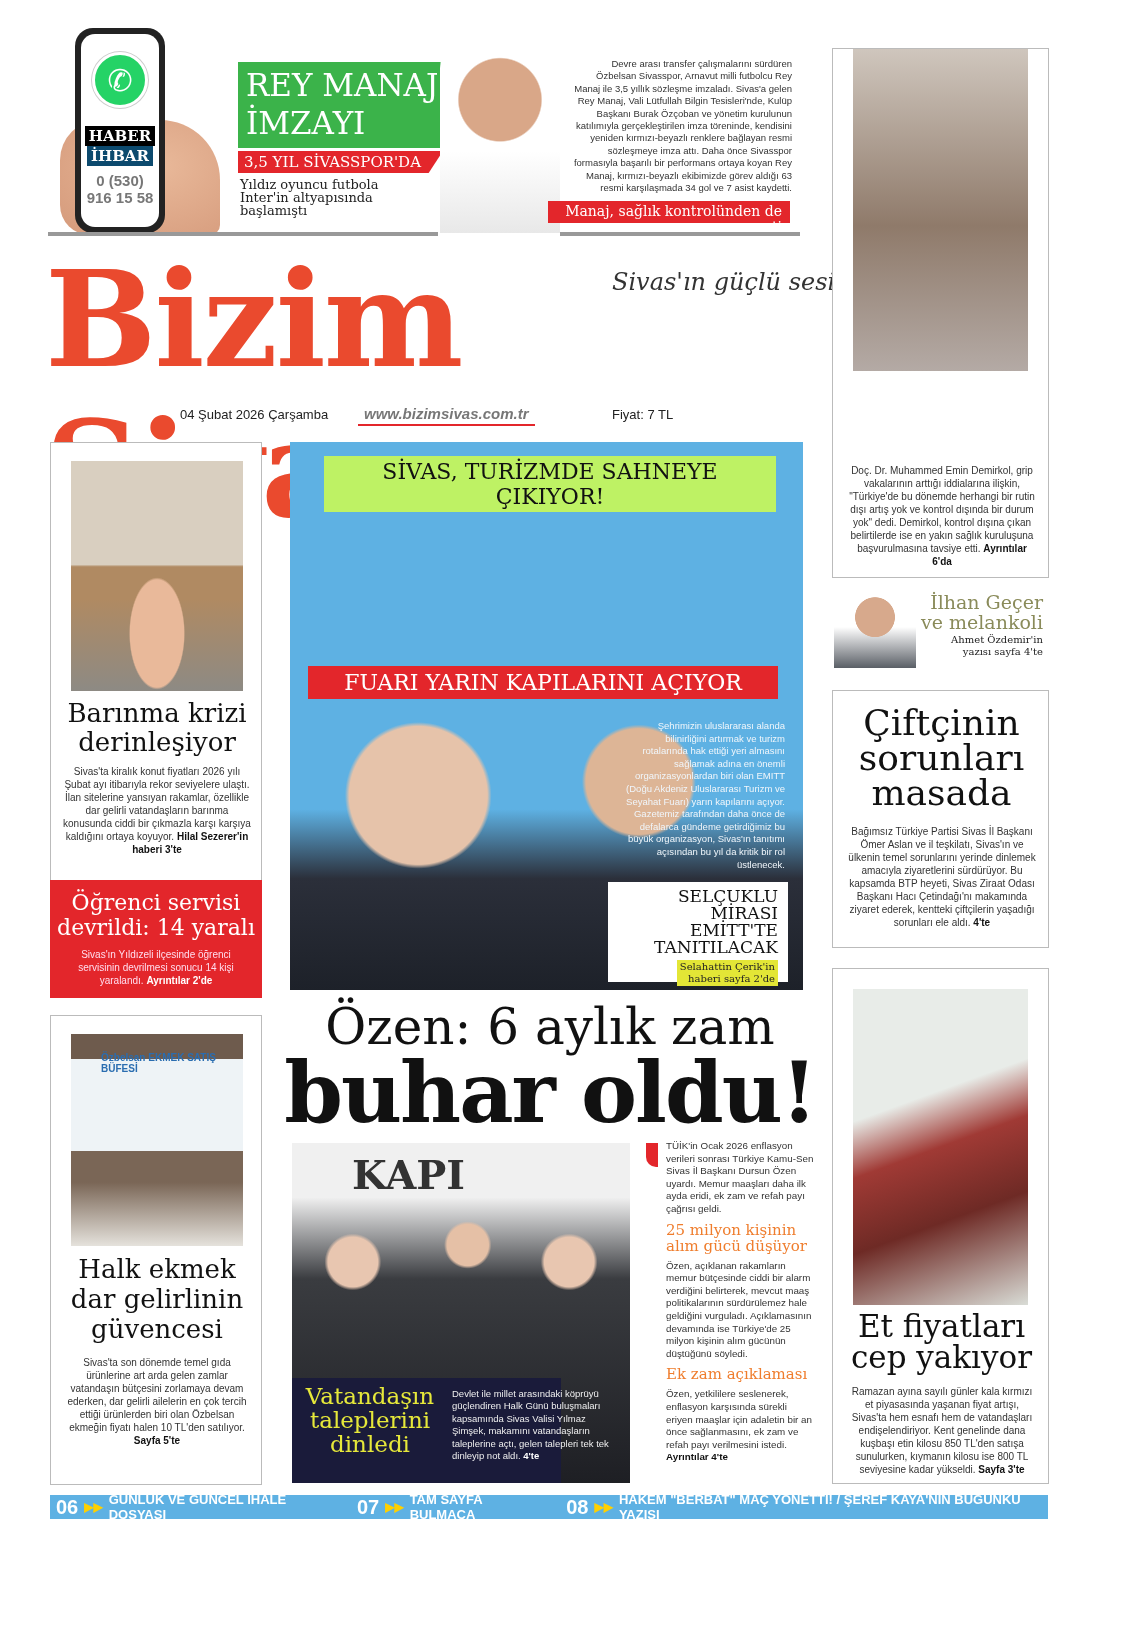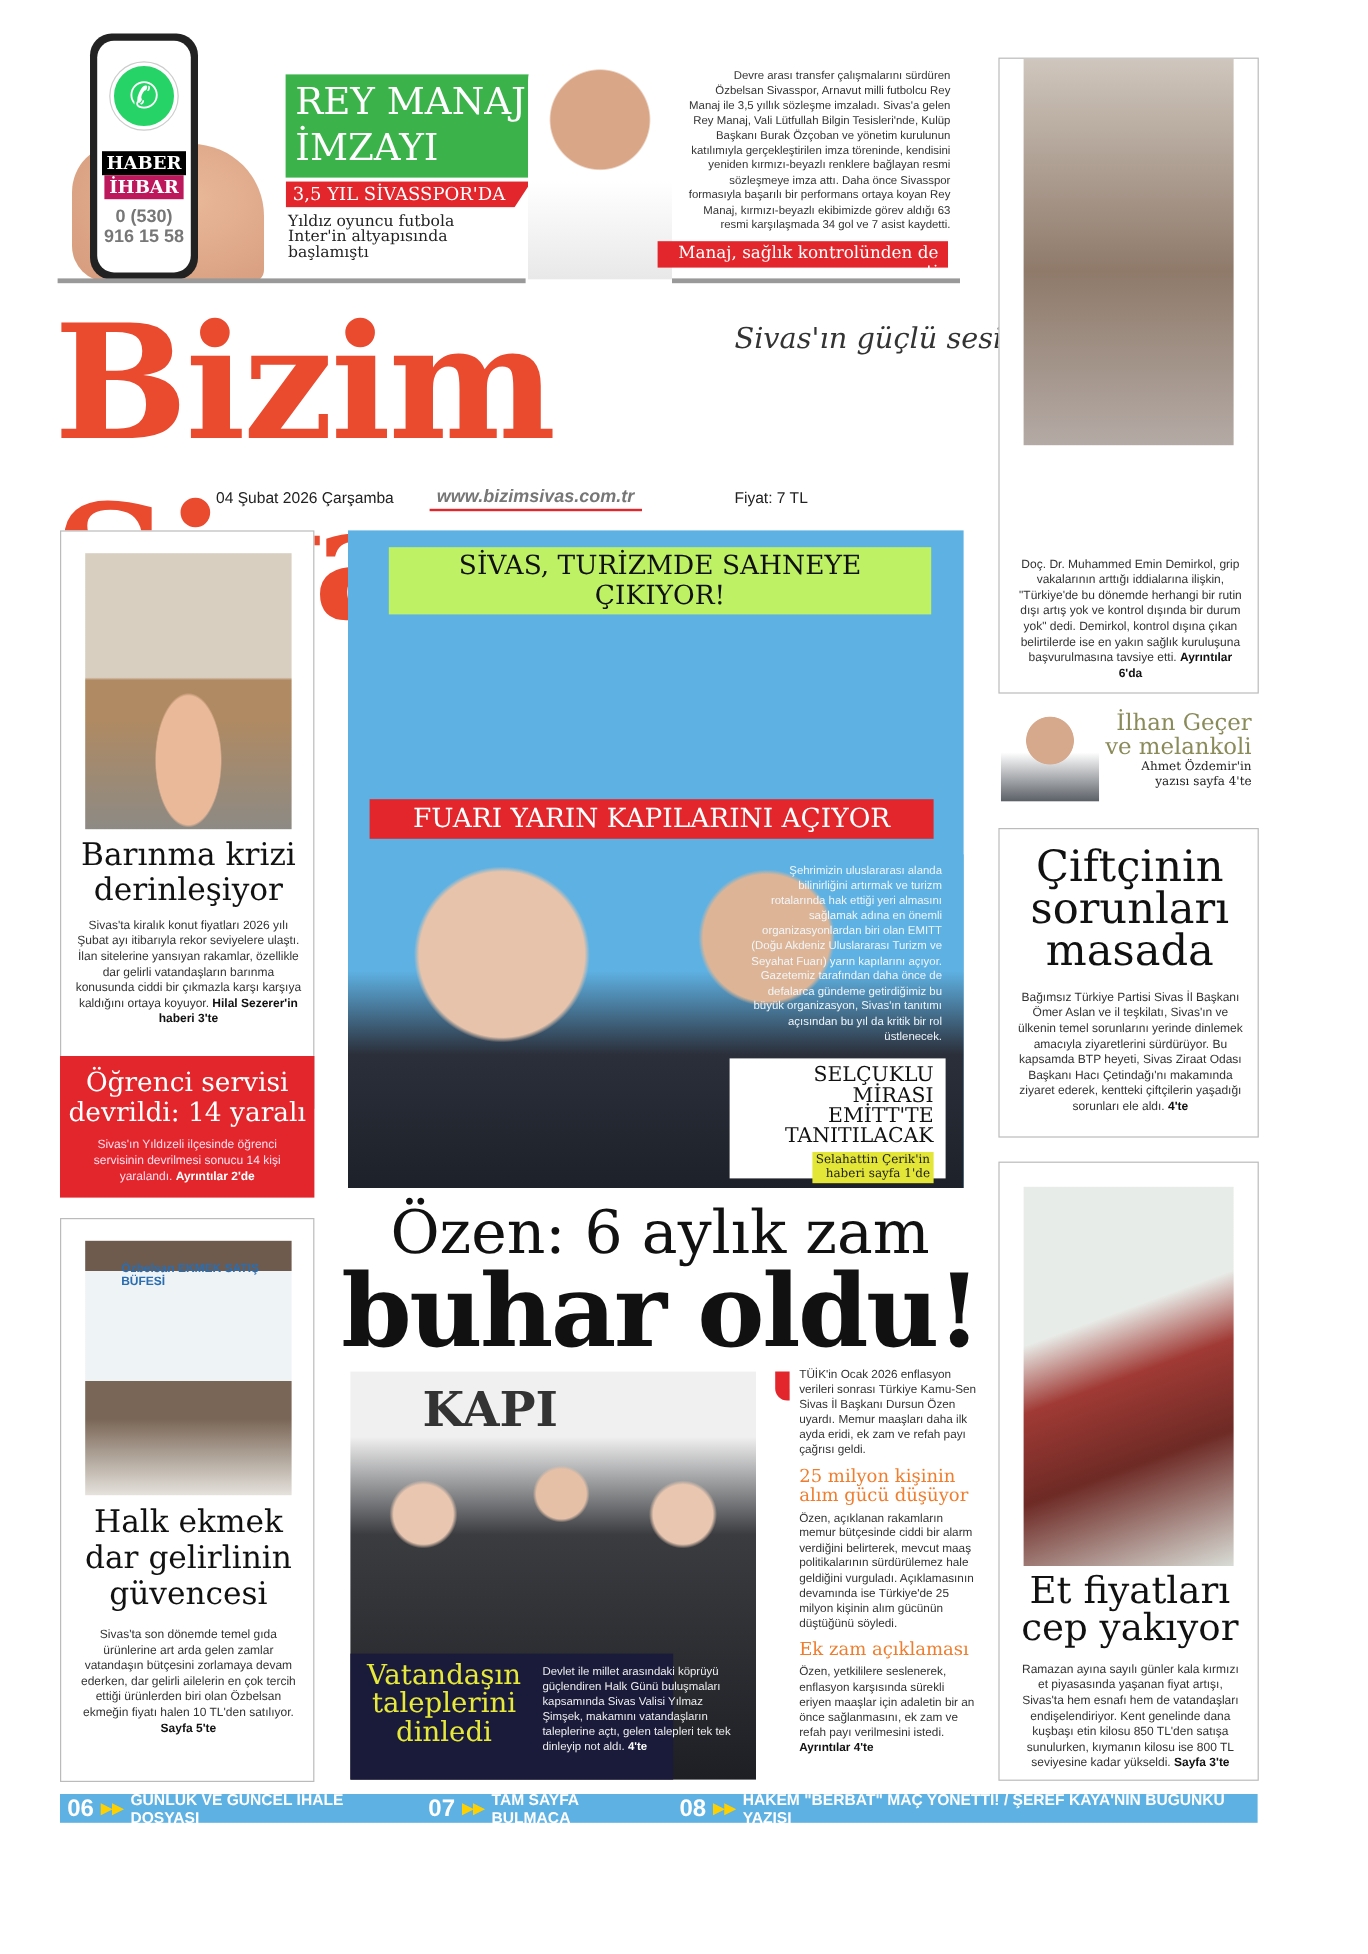--- a/index.html
+++ b/index.html
@@ -7,21 +7,21 @@
   .abs { position: absolute; }
   .serif { font-family: "DejaVu Serif", "Liberation Serif", serif; }
   .box { border: 1px solid #bbb; background: #fff; }
   .body-text { font-size: 10px; line-height: 13px; text-align: center; color: #333; }
   .body-text b { color: #111; }
   
   .phone { left: 75px; top: 28px; width: 90px; height: 205px; border-radius: 18px; background: #222; padding: 6px; }
   .phone-screen { width: 100%; height: 100%; border-radius: 14px; background: #fff; display: flex; flex-direction: column; align-items: center; padding-top: 18px; }
   .wa-icon { width: 56px; height: 56px; border-radius: 50%; background: #25d366; display: flex; align-items: center; justify-content: center; color: #fff; font-size: 30px; border: 3px solid #fff; box-shadow: 0 0 0 1px #ccc; }
   .haber { margin-top: 18px; background: #000; color: #fff; font-weight: bold; font-size: 15px; padding: 1px 4px; font-family: "DejaVu Serif", serif; }
-  .ihbar { background: #be185d; color: #fff; font-weight: bold; font-size: 15px; padding: 1px 4px; font-family: "DejaVu Serif", serif; }
+  .ihbar { background: #0c4a6e; color: #fff; font-weight: bold; font-size: 15px; padding: 1px 4px; font-family: "DejaVu Serif", serif; }
   .phone-num { margin-top: 6px; color: #777; font-size: 15px; font-weight: bold; text-align: center; line-height: 17px; }
   .hand { left: 60px; top: 120px; width: 160px; height: 115px; background: radial-gradient(ellipse at 60% 40%, #e9b99a, #d59a7b); border-radius: 40px 60px 10px 30px; z-index: -1; }
   .green-head { left: 238px; top: 62px; width: 215px; height: 86px; background: #3bb34a; color: #fff; font-size: 31px; line-height: 38px; padding: 4px 8px; }
   .red-sub { left: 238px; top: 151px; width: 205px; height: 22px; background: #e3262b; color: #fff; font-size: 15px; padding: 2px 6px; clip-path: polygon(0 0,100% 0,93% 100%,0 100%); }
   .sub-text { left: 240px; top: 178px; width: 150px; font-size: 13px; line-height: 13px; color: #222; }
   .player { left: 440px; top: 28px; width: 120px; height: 205px; background: radial-gradient(circle at 50% 35%, #d9a788 0 28%, transparent 29%), linear-gradient(#fff 60%, #e8e8e8); border-radius: 40px 40px 0 0; }
   .promo-text { left: 570px; top: 58px; width: 222px; font-size: 9.5px; line-height: 12.4px; text-align: right; color: #333; }
   .red-strip { left: 548px; top: 201px; width: 242px; height: 22px; background: #e3262b; color: #fff; font-size: 14px; padding: 2px 8px; text-align: right; }
   .hr-gray { height: 4px; background: #999; }
   
@@ -168,21 +168,21 @@
   <div class="abs people" style="left:0;top:270px;width:513px;height:278px;"></div>
   <div class="abs emitt-text" style="left:330px;top:278px;width:165px;">Şehrimizin uluslararası alanda bilinirliğini artırmak ve turizm rotalarında hak ettiği yeri almasını sağlamak adına en önemli organizasyonlardan biri olan EMITT (Doğu Akdeniz Uluslararası Turizm ve Seyahat Fuarı) yarın kapılarını açıyor. Gazetemiz tarafından daha önce de defalarca gündeme getirdiğimiz bu büyük organizasyon, Sivas'ın tanıtımı açısından bu yıl da kritik bir rol üstlenecek.</div>
   <div class="abs selcuklu" style="left:318px;top:440px;width:180px;height:100px;">
     <div class="serif" style="font-size:17px;line-height:17px;color:#111;">
       <div>SELÇUKLU</div>
       <div>MİRASI EMİTT'TE</div>
       <div>TANITILACAK</div>
     </div>
     <div class="serif" style="display:inline-block;margin-top:4px;background:#e3e636;font-size:10px;line-height:12px;padding:1px 3px;">
       <div>Selahattin Çerik'in</div>
-      <div>haberi sayfa 1'de</div>
+      <div>haberi sayfa 2'de</div>
     </div>
   </div>
 </div>
 
 <h1 class="abs serif" style="left:290px;top:1000px;width:520px;text-align:center;font-weight:normal;color:#111;font-size:50px;line-height:54px;">Özen: 6 aylık zam</h1>
 <h1 class="abs serif" style="left:280px;top:1048px;width:540px;text-align:center;font-weight:bold;color:#111;font-size:84px;line-height:90px;letter-spacing:-2px;">buhar oldu!</h1>
 
 <div class="abs" style="left:292px;top:1143px;width:338px;height:340px;background:radial-gradient(circle at 18% 35%, #e8c6b0 0 7%, transparent 8%), radial-gradient(circle at 52% 30%, #e5c0a6 0 7%, transparent 8%), radial-gradient(circle at 82% 35%, #e8c6b0 0 7%, transparent 8%), linear-gradient(#f0f0f0 0 16%, #3a3c40 40%, #1e1f24);">
   <div class="abs serif" style="left:60px;top:8px;font-size:40px;color:#333;font-weight:bold;">KAPI</div>
 </div>

